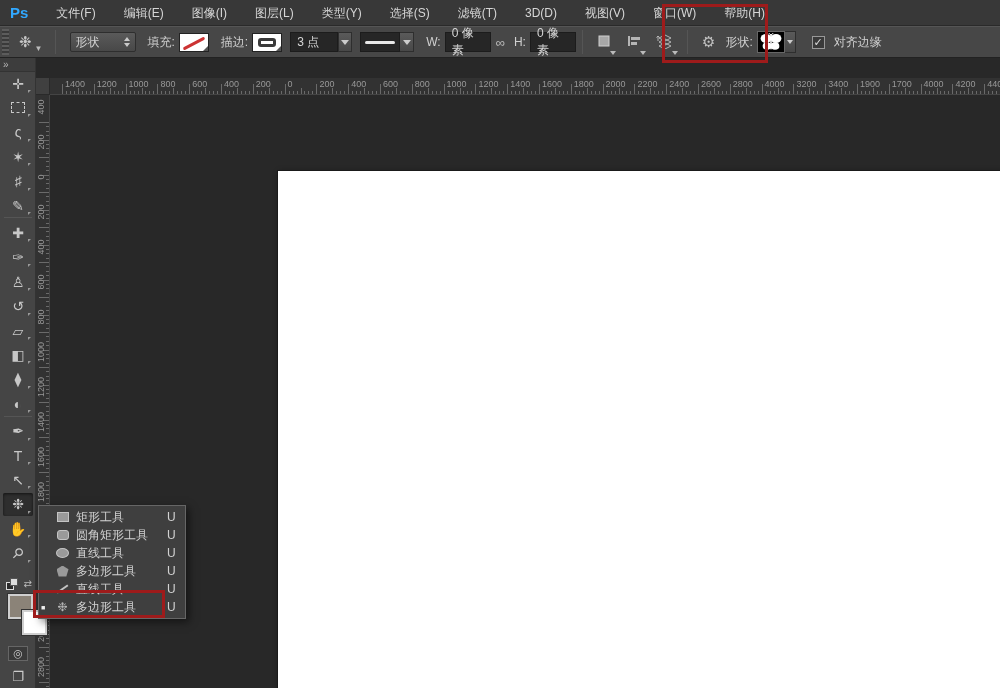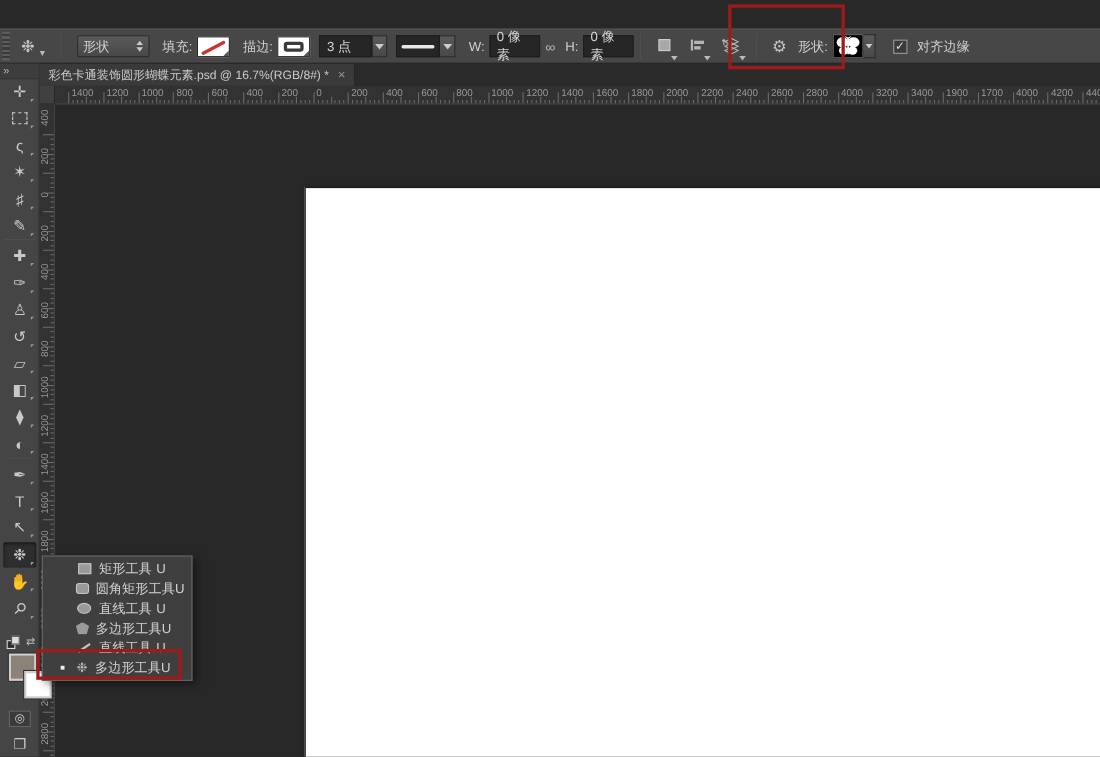--- a/index.html
+++ b/index.html
@@ -109,22 +109,22 @@
   .fg-swatch { position:absolute; left:8px; top:536px; width:25px; height:25px;
     border:2px solid #cfcfcf; outline:1px solid #333; }
   .bg-swatch { position:absolute; left:22px; top:552px; width:25px; height:25px;
     border:2px solid #cfcfcf; outline:1px solid #333; background:#fff; }
   .qmask { position:absolute; left:8px; top:588px; width:20px; height:15px; background:#3a3a3a;
     border:1px solid #666; color:#ccc; font-size:11px; line-height:13px; text-align:center; }
   .smode { position:absolute; left:8px; top:611px; width:20px; height:16px; color:#ccc;
     font-size:13px; line-height:15px; text-align:center; }
 
   
-  .shape-menu { position:absolute; left:38px; top:505px; width:137px; background:#3f3f3f;
-    border:1px solid #666; box-shadow:3px 3px 8px rgba(0,0,0,.5); z-index:10; padding:2px 14px; }
+  .shape-menu { position:absolute; left:38px; top:505px; width:148px; background:#3f3f3f;
+    border:1px solid #666; box-shadow:3px 3px 8px rgba(0,0,0,.5); z-index:10; padding:2px 0; }
   .sm-item { height:18px; display:flex; align-items:center; color:#d2d2d2; font-size:12px; position:relative; }
   .sm-item .bullet { position:absolute; left:-1px; width:10px; text-align:center; font-size:7px; color:#eee; }
   .sm-item .mi { width:15px; margin-left:16px; margin-right:6px; display:flex; align-items:center; justify-content:center; }
   .mi-shape { background:#9a9a9a; border:1px solid #c4c4c4; }
   .mi-rect { width:12px; height:10px; }
   .mi-rrect { width:12px; height:10px; border-radius:3px; }
   .mi-ellipse { width:13px; height:10px; border-radius:50%; }
   .mi-poly { width:12px; height:11px; clip-path:polygon(50% 0,100% 33%,82% 100%,18% 100%,0 33%); border:none; }
   .mi-line { width:13px; height:2px; transform:rotate(-35deg); border:none; background:#c4c4c4; }
   .mi-custom { color:#b5b5b5; font-size:12px; }
@@ -134,20 +134,36 @@
   
   .red-rect { position:absolute; border:3px solid #9e1b1b; z-index:20; }
   .red-1 { left:662px; top:4px; width:106px; height:59px; }
   .red-2 { left:33px; top:590px; width:132px; height:28px; }
 </style>
 </head>
 <body>
 
 <div class="app">
 
+  <div class="menubar">
+    <span class="logo" style="color: rgb(49, 168, 255);">Ps</span>
+    <div class="menu-items">
+        <span class="menu-item">文件(F)</span>
+        <span class="menu-item">编辑(E)</span>
+        <span class="menu-item">图像(I)</span>
+        <span class="menu-item">图层(L)</span>
+        <span class="menu-item">类型(Y)</span>
+        <span class="menu-item">选择(S)</span>
+        <span class="menu-item">滤镜(T)</span>
+        <span class="menu-item">3D(D)</span>
+        <span class="menu-item">视图(V)</span>
+        <span class="menu-item">窗口(W)</span>
+        <span class="menu-item">帮助(H)</span>
+      </div>
+  </div>
 
   <div class="optionsbar">
     <div class="ob-grip"></div>
     <span class="glyph preset-icon">❉</span>
     <span class="dd-arrow">▼</span>
     <div class="ob-sep"></div>
     <div class="mode-select">
       <span>形状</span>
       <span class="spin">
           <i class="up"></i>
@@ -224,26 +240,20 @@
     </div>
     <div class="butterfly-dd">
         <i></i>
       </div>
     <div class="checkbox">
       <span>✓</span>
     </div>
     <span class="ob-label">对齐边缘</span>
   </div>
 
-  <div class="tabbar">
-    <div class="tab">
-      <span class="tab-title">彩色卡通装饰圆形蝴蝶元素.psd @ 16.7%(RGB/8#) *</span>
-      <span class="tab-close">×</span>
-    </div>
-  </div>
 
   <div class="ruler-corner"></div>
   <div class="canvas-bg">
     <div class="canvas"></div>
   </div>
   <div class="hruler">
       <div class="tick" style="left: 12px; height: 10px;"></div>
       <div class="tick" style="left: 15.975px; height: 3px;"></div>
       <div class="tick" style="left: 19.95px; height: 3px;"></div>
       <div class="tick" style="left: 23.925px; height: 3px;"></div>

